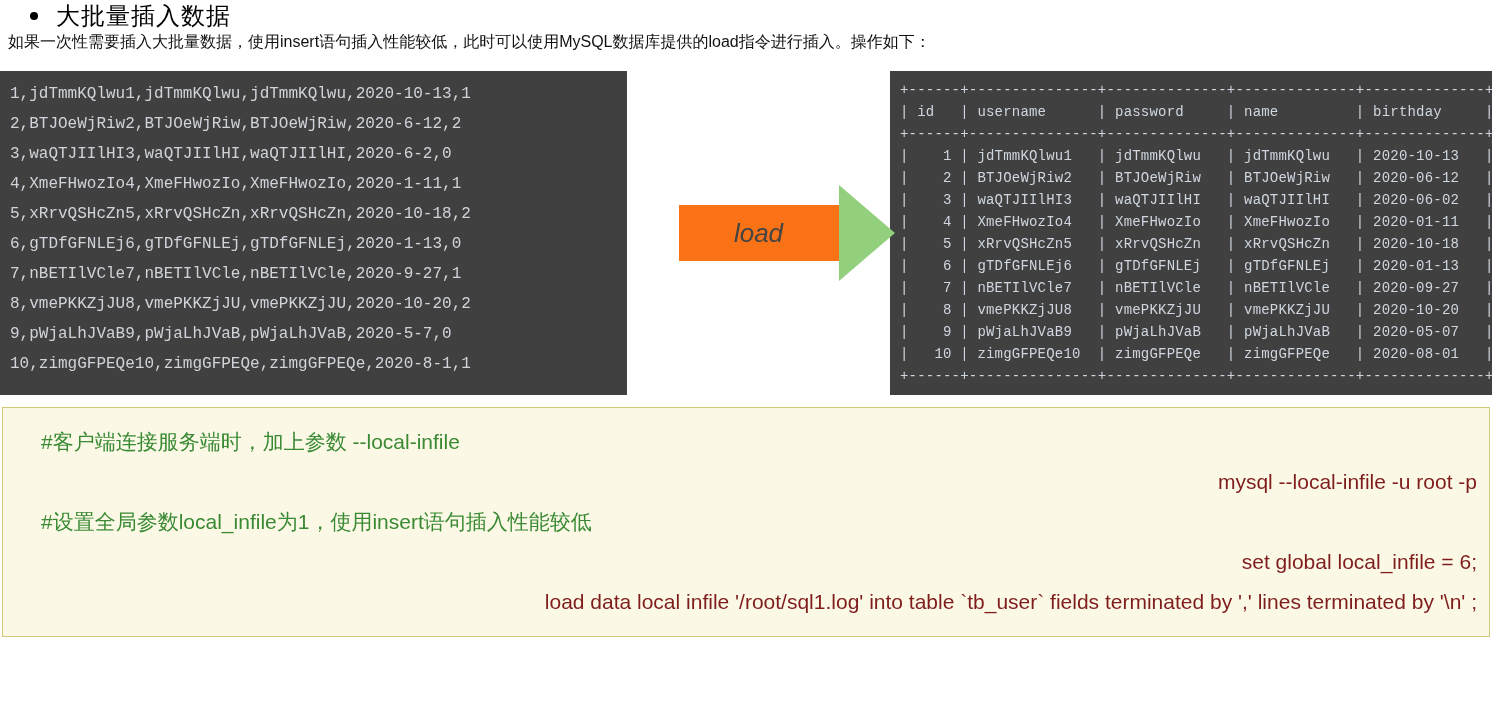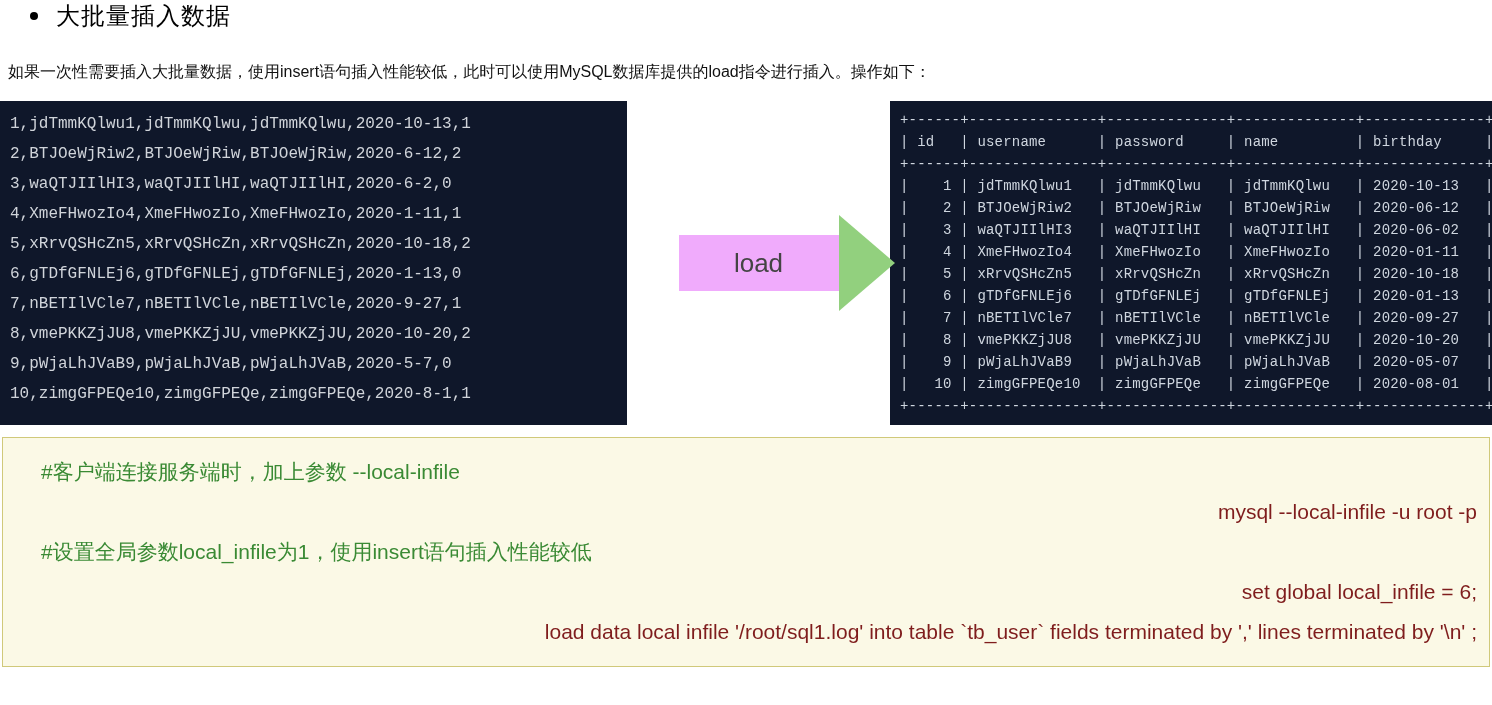--- a/index.html
+++ b/index.html
@@ -7,21 +7,20 @@
     font-family: "Microsoft YaHei", "PingFang SC", Arial, sans-serif;
     background: #fff;
     width: 1492px;
   }
   .container { width: 1492px; }
 
   .heading-row {
     display: flex;
     align-items: center;
     padding: 0 30px 0 30px;
-    margin-bottom: 30px;
   }
   .bullet {
     width: 8px; height: 8px; border-radius: 50%; background:#000;
     margin-right: 18px;
   }
   .heading-text { font-size: 24px; letter-spacing: 1px; }
 
   .intro-text {
     font-size: 16px;
     padding: 0 8px;
@@ -30,44 +29,44 @@
   }
 
   .figure-row {
     display: flex;
     align-items: stretch;
     gap: 0;
     margin-bottom: 12px;
   }
 
   .terminal {
-    background: #0f172a;
+    background: #404040;
     color: #cfd6df;
     font-family: "Consolas", "Courier New", monospace;
     font-size: 16px;
     line-height: 30px;
     padding: 8px 10px;
     white-space: pre;
   }
   .terminal.csv { width: 627px; color:#d0d4da; }
   .terminal.table { width: 602px; font-size: 14px; line-height: 22px; letter-spacing:0.2px;}
 
   .arrow-wrap {
     flex: 1;
     display: flex;
     align-items: center;
     justify-content: center;
   }
   .arrow {
     position: relative;
-    background: #f0abfc;
+    background: #f97316;
     height: 56px;
     width: 160px;
     display:flex;align-items:center;justify-content:center;
-    color:#444;font-size:26px;
+    color:#444;font-size:26px;font-style:italic;
   }
   .arrow::after {
     content:"";
     position:absolute;
     right:-56px; top:50%; transform:translateY(-50%);
     width:0;height:0;
     border-top:48px solid transparent;
     border-bottom:48px solid transparent;
     border-left:56px solid #92d07e;
   }

